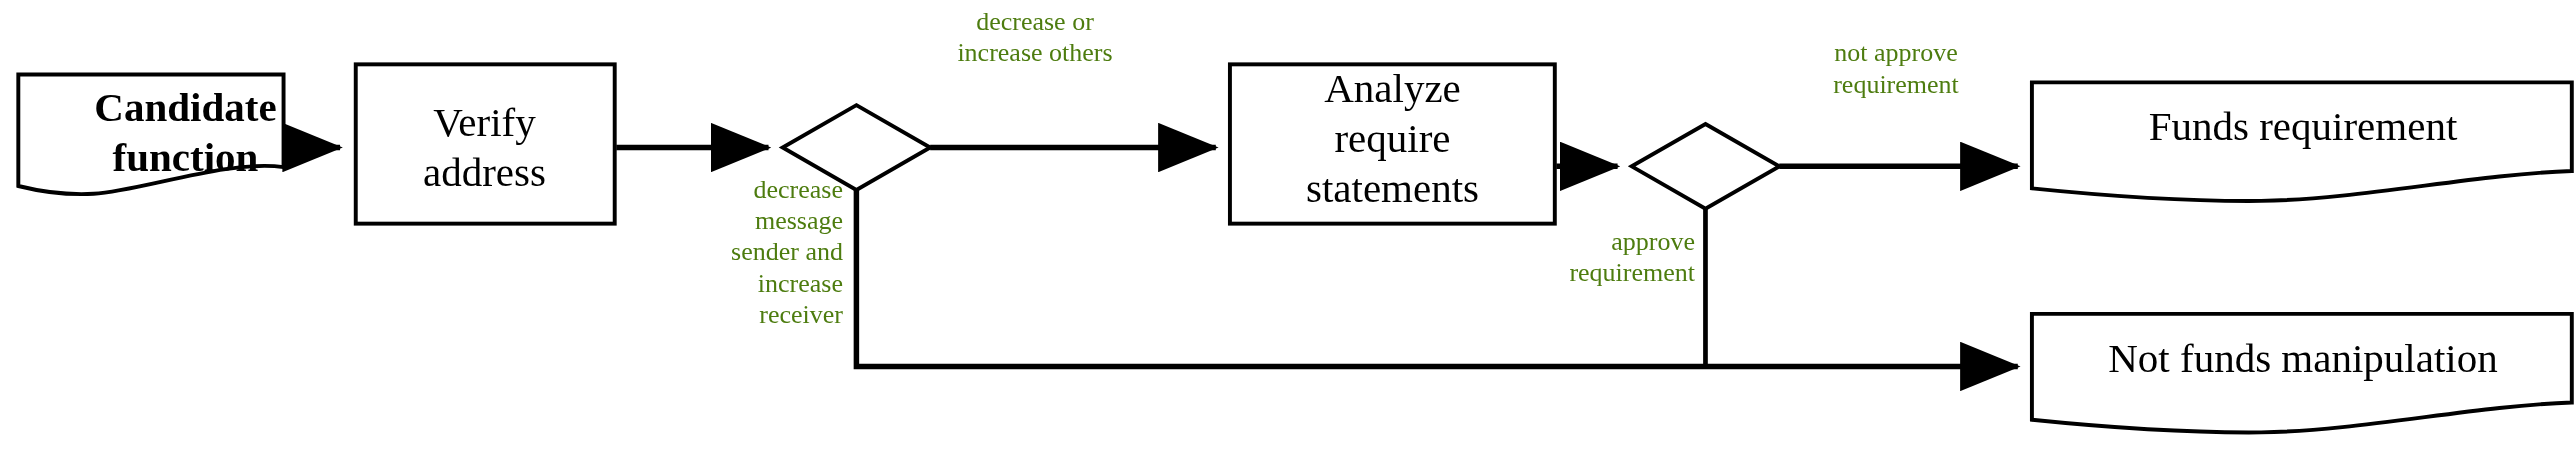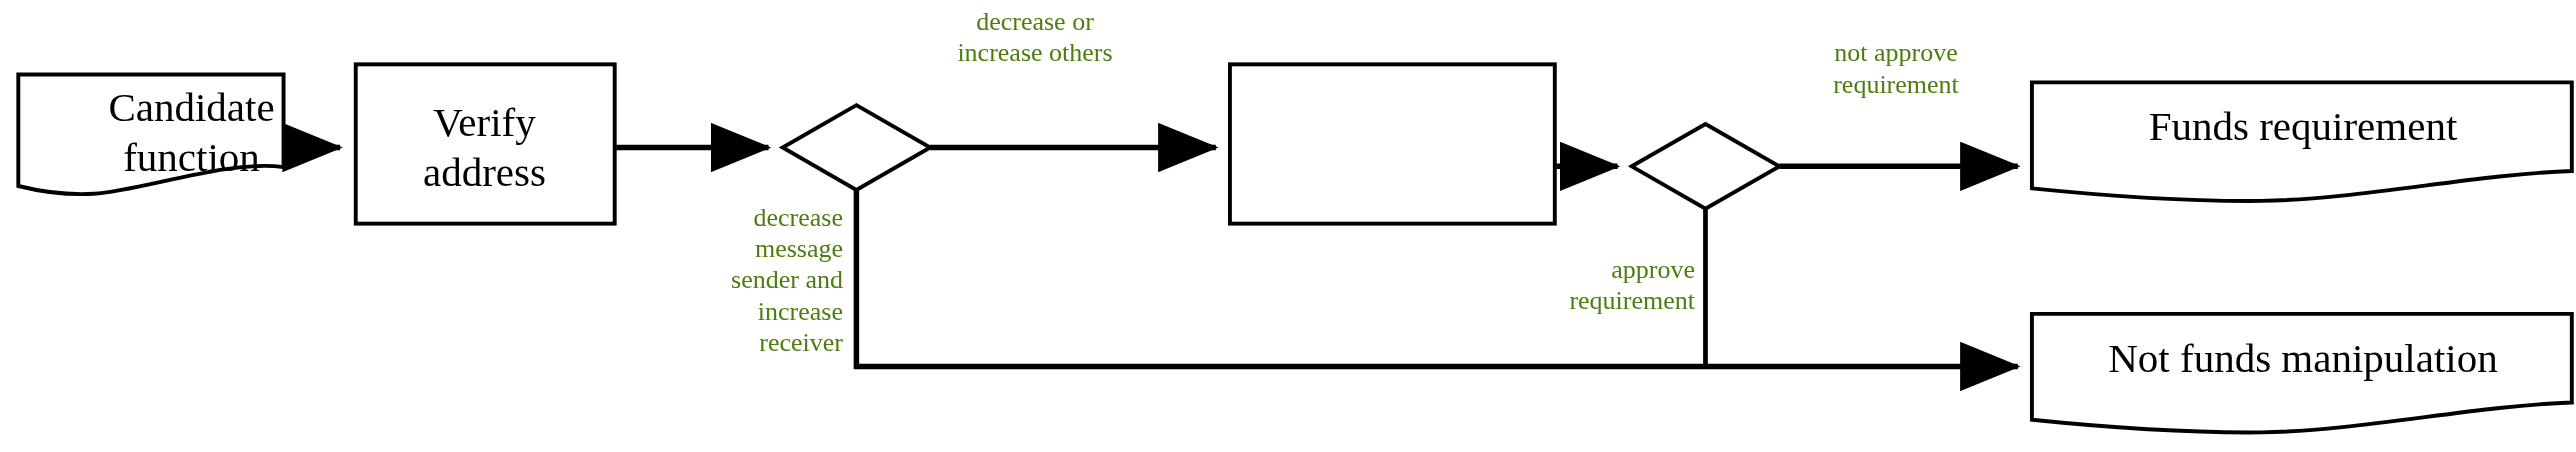--- a/index.html
+++ b/index.html
@@ -33,21 +33,21 @@
   }
   .edge-label {
     position: absolute;
     color: #4d7c0f;
     font-size: 26px;
     line-height: 1.2;
     white-space: pre-line;
     pointer-events: none;
   }
   .edge-label.align-center { text-align: center; }
-  .edge-label.align-right  { text-align: right; margin-top: 28px; }
+  .edge-label.align-right  { text-align: right; }
 </style>
 </head>
 <body>
 
 <div id="canvas">
 
   <svg id="flow-svg" viewBox="0 0 3280 576" xmlns="http://www.w3.org/2000/svg">
     <defs>
       <marker id="arrowhead" markerWidth="11" markerHeight="9" refX="10.5" refY="4.5" orient="auto" markerUnits="strokeWidth">
         <path d="M0,0 L11,4.5 L0,9 z" fill="#000000"></path>
@@ -82,26 +82,29 @@
 
     <line x1="1982" y1="212" x2="2060" y2="212" stroke="#000000" stroke-width="7" marker-end="url(#arrowhead)"></line>
 
     <line x1="2266" y1="212" x2="2570" y2="212" stroke="#000000" stroke-width="7" marker-end="url(#arrowhead)"></line>
 
     <path d="M1090,242 L1090,467 L2570,467" fill="none" stroke="#000000" stroke-width="7" stroke-linejoin="miter" marker-end="url(#arrowhead)"></path>
 
     <path d="M2172,266 L2172,467" fill="none" stroke="#000000" stroke-width="6"></path>
   </svg>
 
-  <div class="node-label" style="left:32px; top:82px; width:319px;">Candidate
+  <div class="node-label" style="left:26px; top:82px; width:319px;font-weight:bold;">Candidate
 function</div>
 
   <div class="node-label" style="left:355px; top:88px; width:259px;margin-top:9px;">Verify
 address</div>
 
+  <div class="node-label" style="left:1230px; top:63px; width:325px;">Analyze
+require
+statements</div>
 
   <div class="node-label" style="left:2033px; top:101px; width:540px;">Funds requirement</div>
 
   <div class="node-label" style="left:2033px; top:333px; width:540px;">Not funds manipulation</div>
 
   <div class="edge-label align-center" style="left:870px; top:6.3px; width:330px;">decrease or
 increase others</div>
 
   <div class="edge-label align-right" style="left:562px; top:174px; width:281px;">decrease
 message

